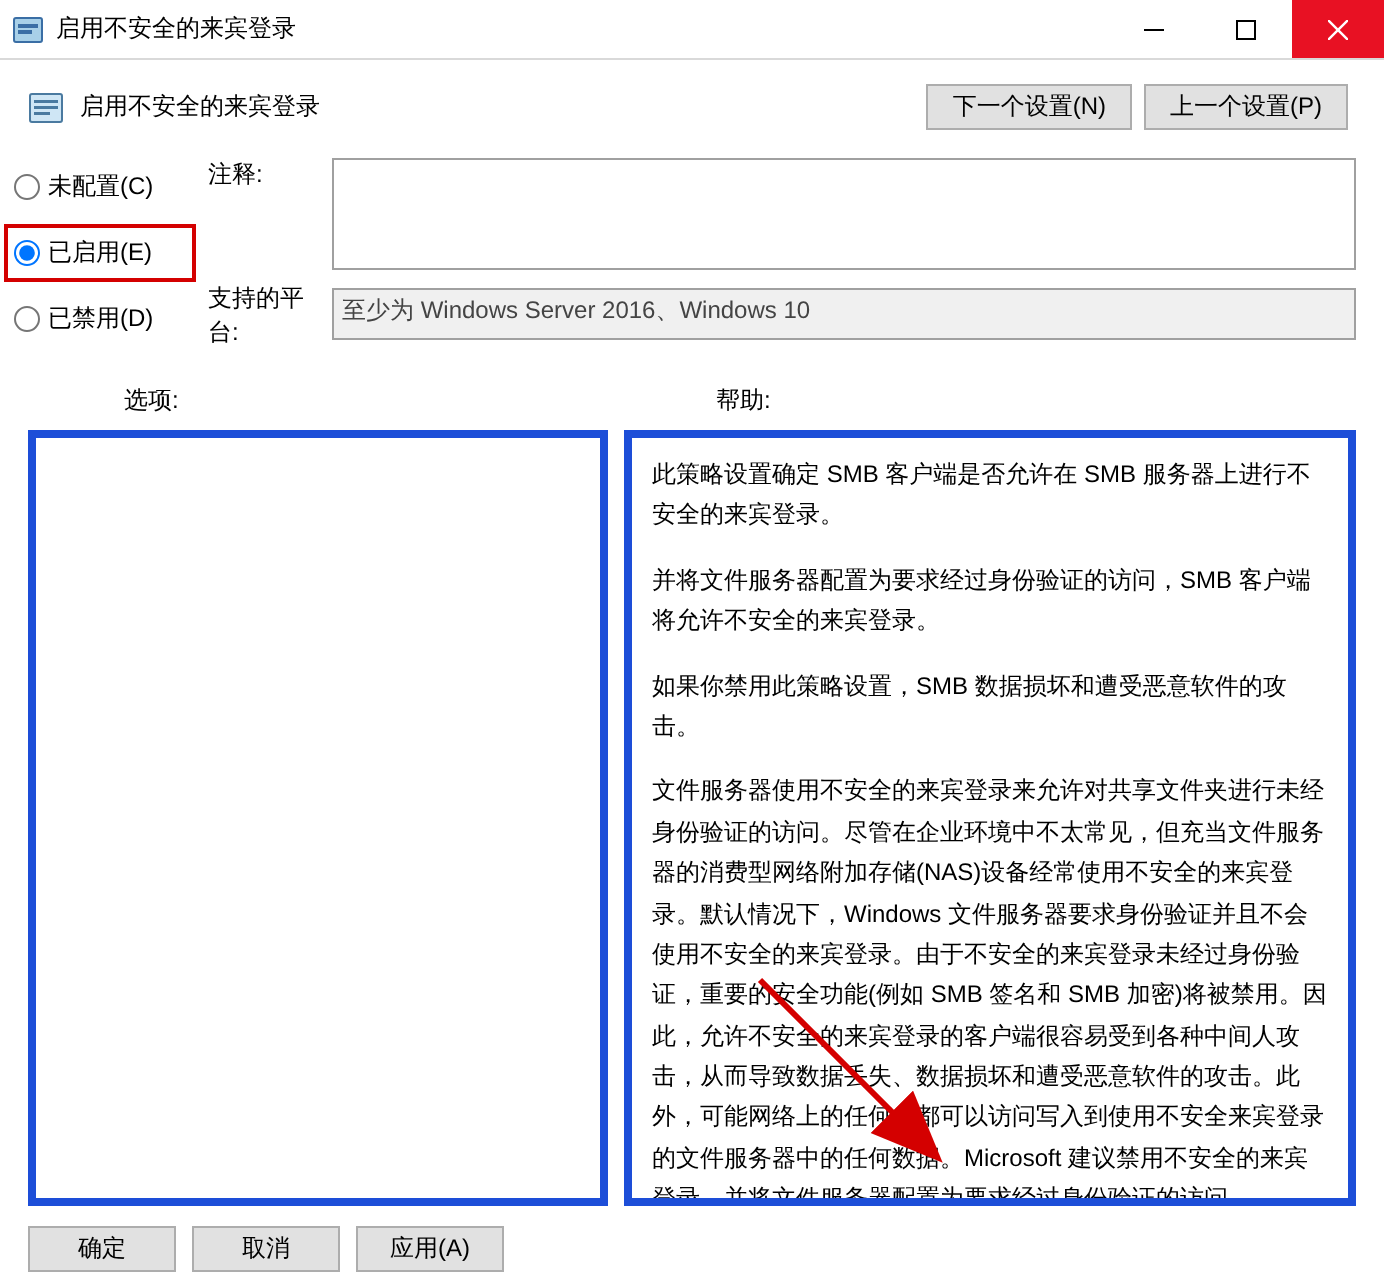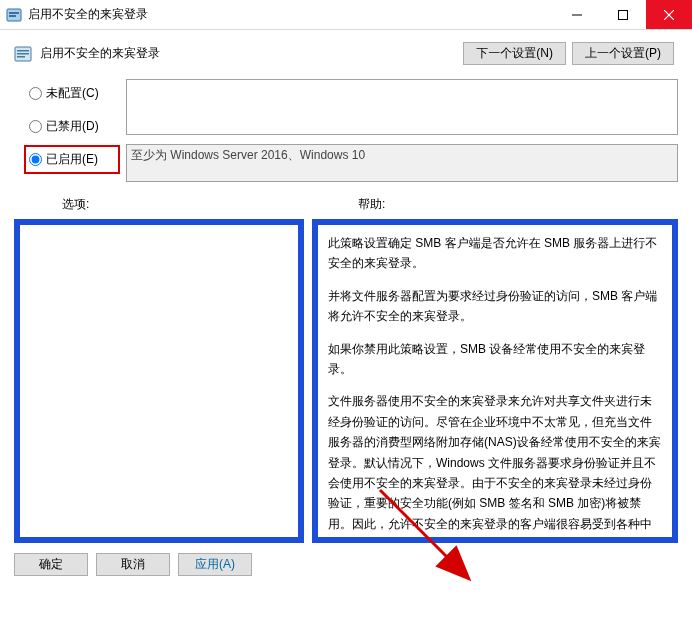--- a/index.html
+++ b/index.html
@@ -65,21 +65,21 @@
     font-family: inherit;
     min-width: 100px;
     height: 23px;
     line-height: 13px;
     cursor: default;
   }
 
   .top-config {
     display: flex;
     align-items: flex-start;
-    padding: 6px 14px 0 24px;
+    padding: 6px 14px 0 2px;
     gap: 6px;
   }
   .radio-group {
     width: 96px;
     flex-shrink: 0;
   }
   .radio-item {
     display: flex;
     align-items: center;
     gap: 4px;
@@ -110,21 +110,21 @@
     border: 1px solid #a0a0a0;
     font-family: inherit;
     font-size: 12px;
     padding: 2px 4px;
     resize: none;
     background: #fff;
     margin-bottom: 6px;
   }
   .platform-box {
     width: 100%;
-    height: 38px;
+    height: 26px;
     border: 1px solid #a0a0a0;
     background: #f0f0f0;
     font-size: 12px;
     padding: 2px 4px;
     color: #444;
   }
 
   .section-labels {
     display: flex;
     padding: 14px 14px 6px 14px;
@@ -132,39 +132,39 @@
   }
   .section-labels .opt-lbl { width: 296px; }
   .section-labels .help-lbl { }
 
   .panes {
     display: flex;
     gap: 8px;
     padding: 0 14px;
   }
   .options-pane, .help-pane {
-    border: 6px solid #1d4ed8;
-    background: #fff;
-    height: 324px;
+    border: 4px solid #1d4ed8;
+    background: #fff;
+    height: 388px;
     overflow: auto;
     padding: 8px 10px;
     font-size: 12px;
     line-height: 1.7;
   }
   .options-pane { width: 290px; flex-shrink: 0; }
   .help-pane { flex: 1; position: relative; }
   .help-pane p { margin-bottom: 12px; }
 
   .footer {
     display: flex;
     gap: 8px;
     padding: 10px 14px;
   }
   .footer .btn { min-width: 74px; }
-  .footer .btn.disabled { color: #0369a1; }
+  .footer .btn.disabled { color: #000000; }
 
   .arrow-annot {
     position: absolute;
     pointer-events: none;
     z-index: 50;
   }
 
   
   .help-pane::-webkit-scrollbar { width: 16px; }
   .help-pane::-webkit-scrollbar-track { background: #f0f0f0; }
@@ -217,46 +217,50 @@
     <button class="btn">上一个设置(P)</button>
   </div>
 </div>
 
 <div class="top-config">
   <div class="radio-group">
     <label class="radio-item">
       <input type="radio" name="state" style="">
       <span>未配置(C)</span>
     </label>
+    <label class="radio-item highlighted">
+      <input type="radio" name="state" checked="" style="">
+      <span>已启用(E)</span>
+    </label>
     <label class="radio-item">
       <input type="radio" name="state" style="">
       <span>已禁用(D)</span>
     </label>
-    <label class="radio-item highlighted">
-      <input type="radio" name="state" checked="" style="">
-      <span>已启用(E)</span>
-    </label>
+  </div>
+  <div class="labels-col">
+    <div class="lbl">注释:</div>
+    <div>支持的平台:</div>
   </div>
   <div class="fields-col">
     <textarea class="comment-box" style=""></textarea>
     <div class="platform-box">至少为 Windows Server 2016、Windows 10</div>
   </div>
 </div>
 
 <div class="section-labels">
   <div class="opt-lbl">选项:</div>
   <div class="help-lbl">帮助:</div>
 </div>
 
 <div class="panes">
   <div class="options-pane"></div>
   <div class="help-pane">
     <p>此策略设置确定 SMB 客户端是否允许在 SMB 服务器上进行不安全的来宾登录。</p>
     <p>并将文件服务器配置为要求经过身份验证的访问，SMB 客户端将允许不安全的来宾登录。</p>
-    <p>如果你禁用此策略设置，SMB 设备经常使用不安全的来宾登录。</p>
+    <p>如果你禁用此策略设置，SMB 数据损坏和遭受恶意软件的攻击。</p>
     <p>文件服务器使用不安全的来宾登录来允许对共享文件夹进行未经身份验证的访问。尽管在企业环境中不太常见，但充当文件服务器的消费型网络附加存储(NAS)设备经常使用不安全的来宾登录。默认情况下，Windows 文件服务器要求身份验证并且不会使用不安全的来宾登录。由于不安全的来宾登录未经过身份验证，重要的安全功能(例如 SMB 签名和 SMB 加密)将被禁用。因此，允许不安全的来宾登录的客户端很容易受到各种中间人攻击，从而导致数据丢失、数据损坏和遭受恶意软件的攻击。此外，可能网络上的任何人都可以访问写入到使用不安全来宾登录的文件服务器中的任何数据。Microsoft 建议禁用不安全的来宾登录，并将文件服务器配置为要求经过身份验证的访问</p>
   </div>
 </div>
 
 <div class="footer">
   <button class="btn">确定</button>
   <button class="btn">取消</button>
   <button class="btn disabled">应用(A)</button>
 </div>
 

